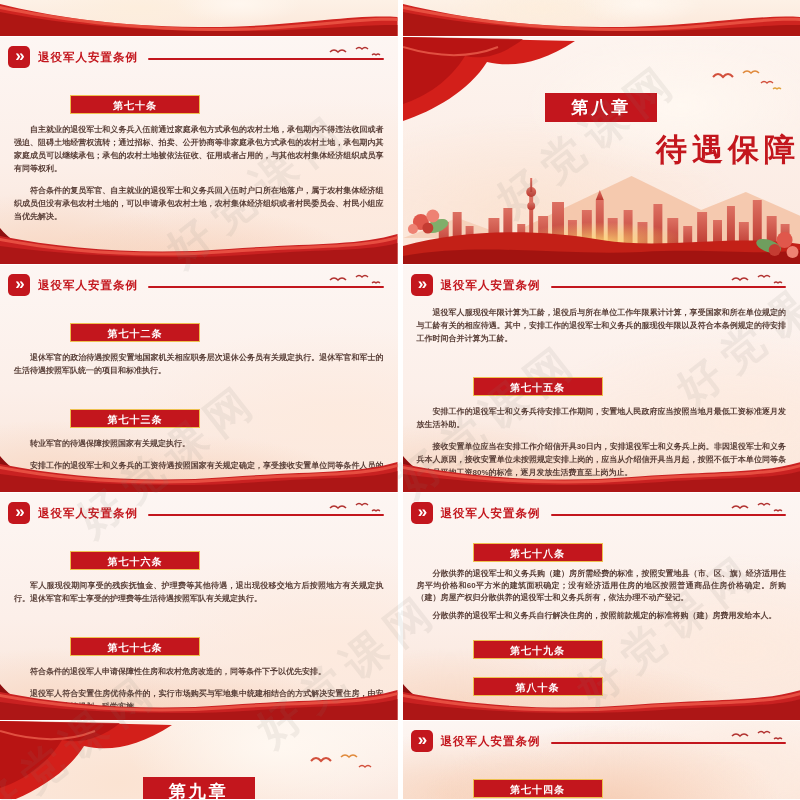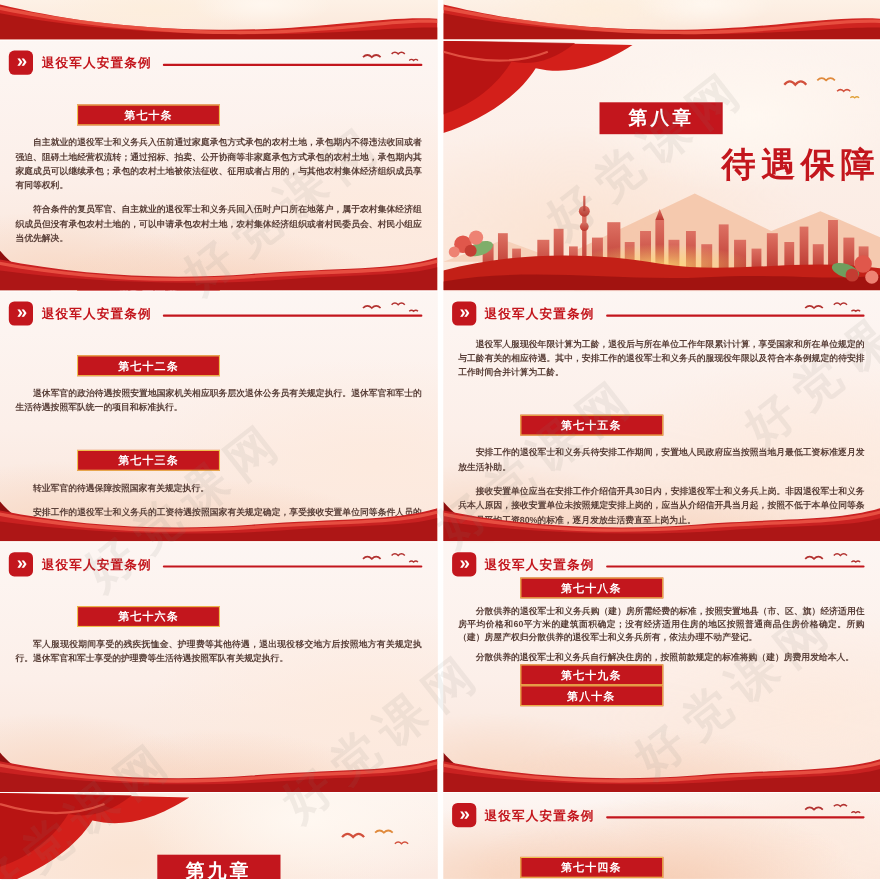--- a/index.html
+++ b/index.html
@@ -60,21 +60,21 @@
     color:#ffffff;font-size:10px;font-weight:bold;
     text-align:center;line-height:19px;letter-spacing:1px;
     box-sizing:border-box;
   }
   .article p{
     margin:9px 14px 0 14px;
     color:#5a4039;font-size:8px;font-weight:bold;
     line-height:13px;text-align:justify;text-indent:2em;
   }
   .article + .article .article-label{margin-top:32px;}
-  .slide.tight .article-label{margin-top:0;}
+  .slide.tight .article-label{margin-top:18px;}
   .slide.tight .article p{margin-top:6px;line-height:12px;}
   .slide.tight .article + .article .article-label{}
   .bottom-ribbon{position:absolute;left:0;bottom:0;width:100%;height:40px;pointer-events:none;}
 
   
   .chapter{
     background:
       radial-gradient(220px 100px at 70% 30%, #fff8f1 0%, rgba(255,248,241,0) 70%),
       radial-gradient(320px 150px at 30% 80%, #fbe3d2 0%, rgba(251,227,210,0) 70%),
       linear-gradient(180deg,#fdf4ef 0%,#fbe9e0 100%);
@@ -288,20 +288,25 @@
     </div>
     <svg class="birds" viewBox="0 0 60 16">
       <path d="M4 9 Q8 5 12 9 Q16 5 20 9" stroke="#b23230" stroke-width="1.6" fill="none"></path>
       <path d="M30 6 Q33 3 36 6 Q39 3 42 6" stroke="#b23230" stroke-width="1.4" fill="none"></path>
       <path d="M46 12 Q48 10 50 12 Q52 10 54 12" stroke="#b23230" stroke-width="1.2" fill="none"></path>
     </svg>
     <div class="article">
       <div class="article-label">第七十六条</div>
       <p>军人服现役期间享受的残疾抚恤金、护理费等其他待遇，退出现役移交地方后按照地方有关规定执行。退休军官和军士享受的护理费等生活待遇按照军队有关规定执行。</p>
     </div>
+    <div class="article">
+      <div class="article-label">第七十七条</div>
+      <p>符合条件的退役军人申请保障性住房和农村危房改造的，同等条件下予以优先安排。</p>
+      <p>退役军人符合安置住房优待条件的，实行市场购买与军地集中统建相结合的方式解决安置住房，由安置地人民政府统筹规划、科学实施。</p>
+    </div>
     <svg class="bottom-ribbon" viewBox="0 0 400 40" preserveAspectRatio="none">
       <path d="M0,40 L0,4 C10,16 26,28 56,35 L46,40 Z" fill="#8f0f0f"></path>
       <path d="M0,12 C70,26 150,31 230,25 C310,19 360,22 400,10 L400,40 L0,40 Z" fill="#c92121"></path>
       <path d="M0,22 C80,33 180,36 260,30 C330,25 372,27 400,19 L400,40 L0,40 Z" fill="#a31313" opacity="0.75"></path>
       <path d="M0,14 C70,27 150,32 230,26 C310,20 360,23 400,12 L400,15 C360,26 310,23 230,29 C150,35 70,30 0,17 Z" fill="#ef5a4a" opacity="0.8"></path>
     </svg>
   </div>
 
   <div class="tile slide tight">
     <div class="slide-header">

